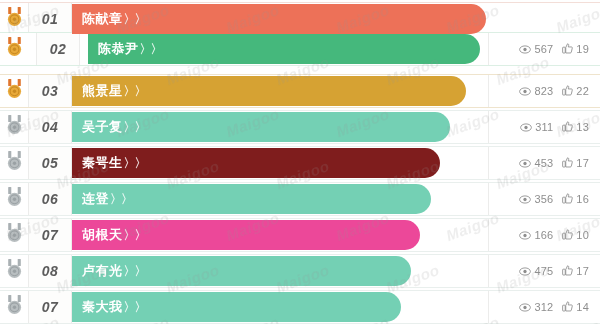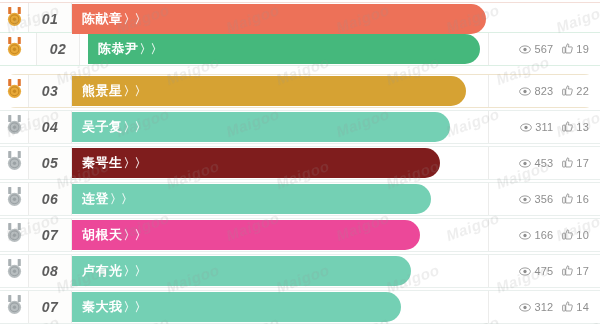--- a/index.html
+++ b/index.html
@@ -44,21 +44,21 @@
     width: 600px;
     height: 34px;
     display: flex;
     align-items: stretch;
     background: #ffffff;
     border-top: 1px solid #e9efed;
     border-bottom: 1px solid #e9efed;
   }
   .row.tone-1 { border-color: #f3ded8; }
   .row.tone-2 { border-color: #dcefe4; }
-  .row.tone-3 { border-color: #efe4cd; border-radius: 16px; }
+  .row.tone-3 { border-color: #efe4cd; }
 
   
   .medal-cell {
     width: 28px;
     flex: 0 0 28px;
     display: flex;
     align-items: center;
     justify-content: center;
     background: #ffffff;
   }

